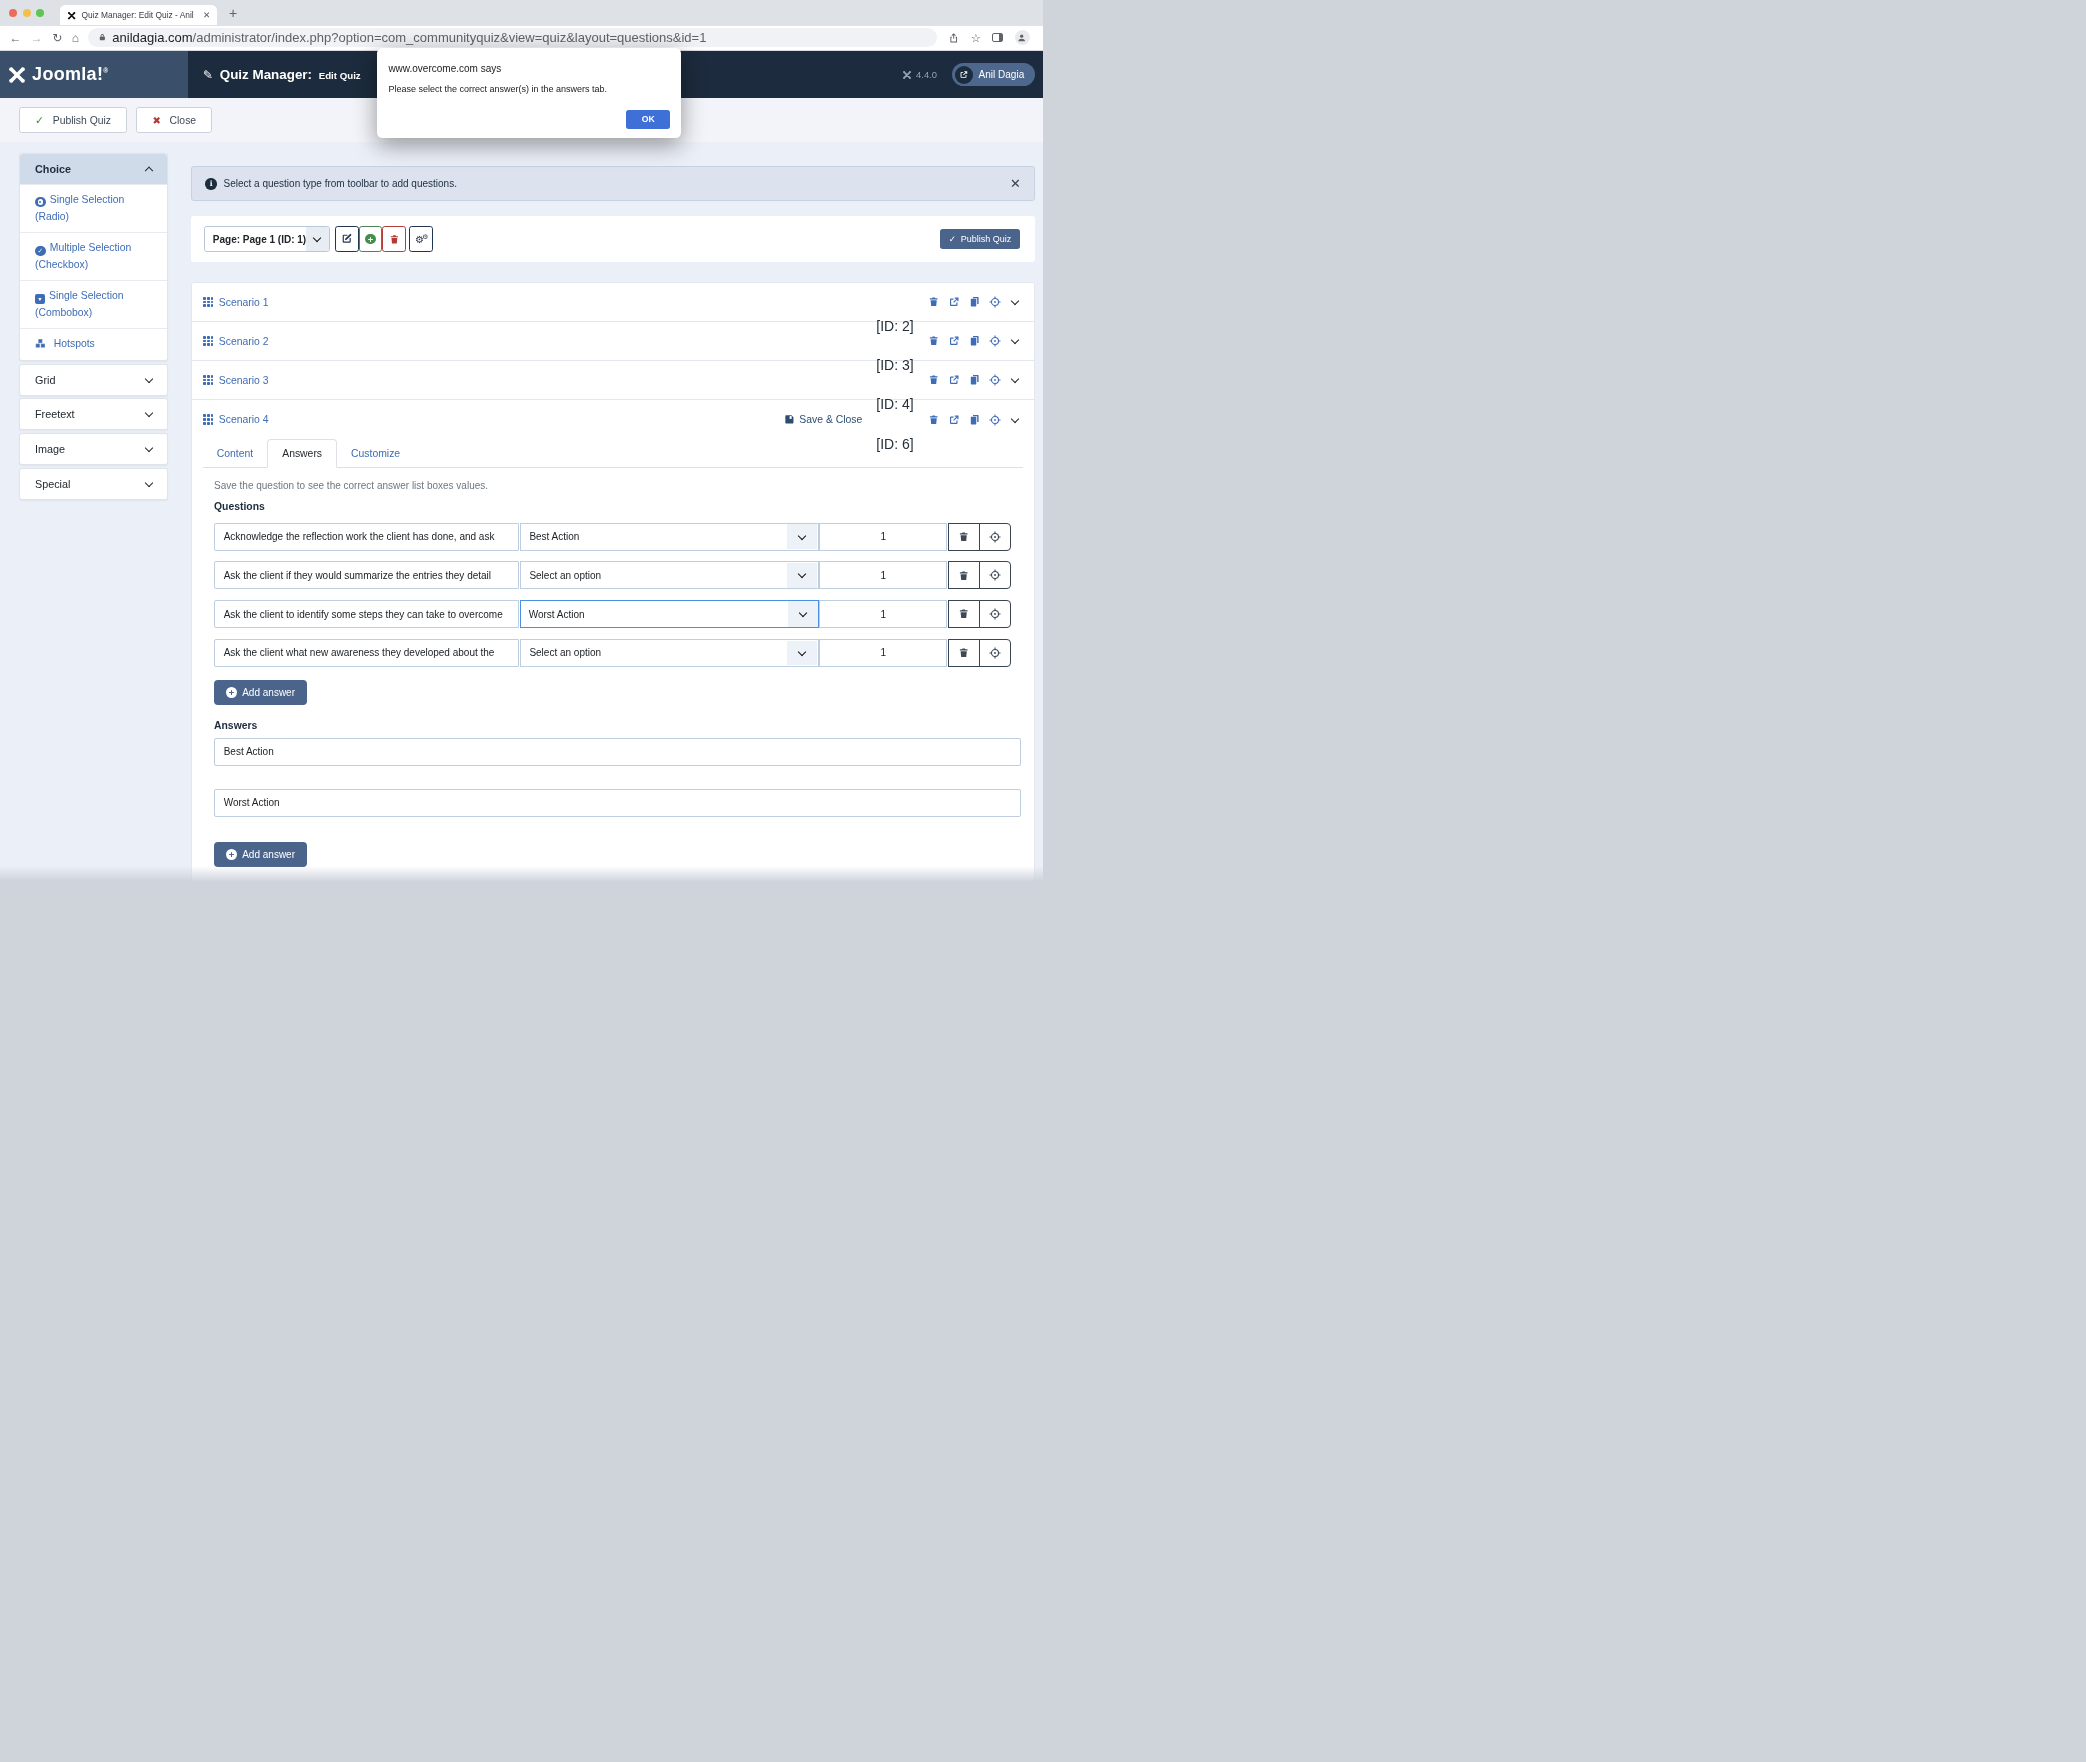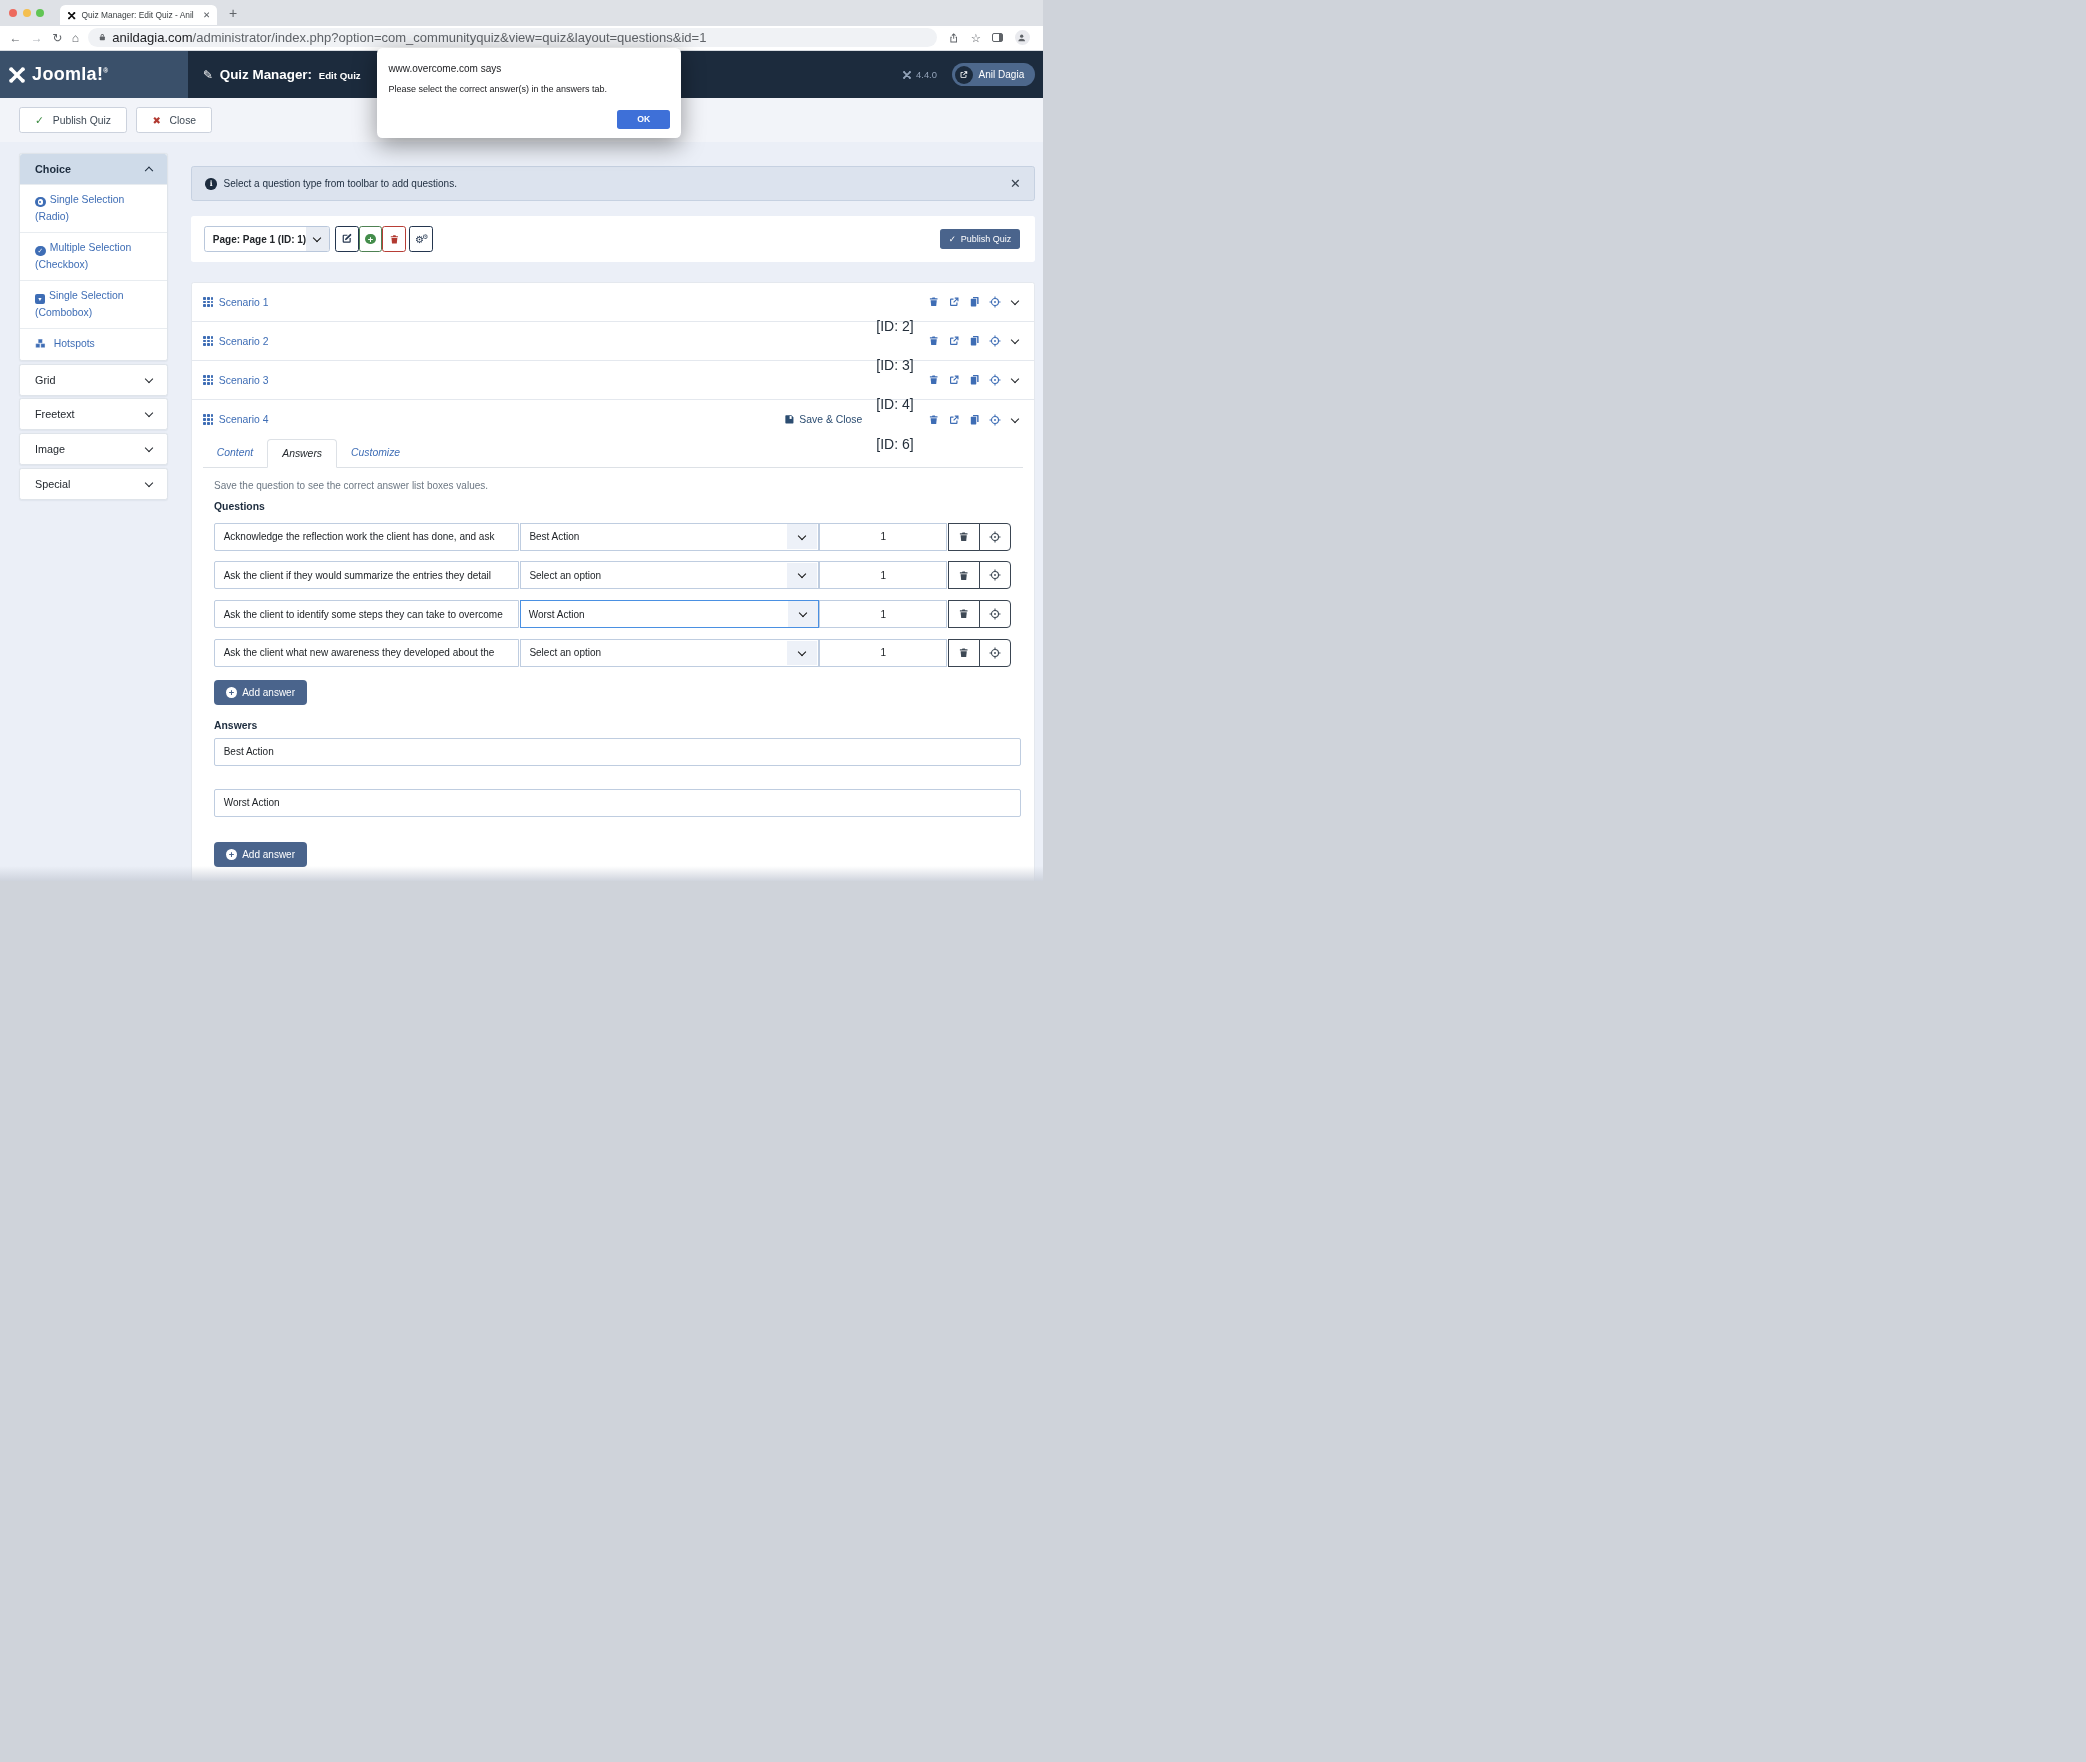--- a/index.html
+++ b/index.html
@@ -101,21 +101,21 @@
   .scen.last { border-bottom:none; }
   .gridic { display:grid; grid-template-columns:repeat(3,2.7px); grid-auto-rows:2.7px; gap:1px; margin-right:5.4px; }
   .gridic i { background:#3e6db5; border-radius:0.7px; }
   .scen .stitle { font-size:10.4px; color:#3e6db5; }
   .scen .rgt { margin-left:auto; display:flex; align-items:center; gap:8.7px; }
   .saveclose { display:inline-flex; gap:4.7px; color:#2c4d71; font-size:10.4px; margin-right:5.4px; }
   .idlbl { font-size:14px; color:#25303c; margin-right:5.4px;margin-top:48px; }
   .rowic { color:#3e6db5; display:inline-flex; }
   .scen .chev { color:#212529; margin-left:2.7px; }
 
-  .tabs { margin:0 10.8px; display:flex; border-bottom:0.7px solid #dde1e6; align-items:flex-start;font-style:italic; }
+  .tabs { margin:0 10.8px; display:flex; border-bottom:0.7px solid #dde1e6; align-items:flex-end; }
   .tabitem { padding:8px 14px; font-size:10.4px; color:#3e6db5; }
   .tabitem.active { background:#fff; border:0.7px solid #dde1e6; border-bottom:0.7px solid #fff; border-radius:4px 4px 0 0; margin-bottom:-0.7px; color:#24292e; }
   .editor { padding:0 15.5px 0 22px; }
   .helper { margin-top:11.4px; font-size:10px; color:#6d7884; }
   .h6 { margin-top:10px; font-size:10.4px; font-weight:bold; color:#1c2b3d; }
   .qrow { display:flex; margin-top:10.8px; height:28px; }
   .qtext { width:305px; border:0.7px solid #bfcde0; border-radius:2px 0 0 2px; background:#fff; font-size:10px; color:#212529; display:flex; align-items:center; padding:0 8.7px; white-space:nowrap; overflow:hidden; }
   .qsel { width:299px; margin-left:0.7px; border:0.7px solid #bfcde0; background:#fff; position:relative; font-size:10px; color:#212529; display:flex; align-items:center; padding:0 34px 0 8.7px; }
   .qsel .cap { position:absolute; right:0.7px; top:0.7px; bottom:0.7px; width:30px; background:#edf1f8; display:flex; align-items:center; justify-content:center; color:#111; }
   .qsel.focused { border:1.3px solid #4a90e2; padding-left:8px; }
@@ -126,21 +126,21 @@
   .qbtn.lastb { border-radius:0 4px 4px 0; }
   .addbtn { margin-top:12.8px; height:25.5px; background:#4a648c; border-radius:4px; color:#fff; font-size:10px; display:inline-flex; align-items:center; gap:5.4px; padding:0 12px; }
   .ansinput { margin-top:6.7px; width:807px; height:28px; border:0.7px solid #bfcde0; border-radius:2px; background:#fff; font-size:10px; color:#212529; display:flex; align-items:center; padding:0 8.7px; }
   .ansinput.second { margin-top:23px; }
   .addbtn.bottom { margin-top:25px; }
 
   
   .dialog { position:absolute; left:377px; top:48px; width:304px; height:90px; background:#fff; border-radius:5.4px; box-shadow:0 6.7px 23px rgba(0,0,0,.4); z-index:50; padding:15px 10.8px 9.4px 11.4px; }
   .dialog .dtitle { font-size:10px; color:#202124; }
   .dialog .dmsg { margin-top:10px; font-size:9px; color:#202124; }
-  .dialog .okbtn { position:absolute; right:10.8px; bottom:9.4px; width:53px; height:19px; background:#3e70d8; border-radius:2.7px; color:#fff; font-size:8.7px; font-weight:bold; display:flex; align-items:center; justify-content:center; }
+  .dialog .okbtn { position:absolute; right:10.8px; bottom:9.4px; width:44px; height:19px; background:#3e70d8; border-radius:2.7px; color:#fff; font-size:8.7px; font-weight:bold; display:flex; align-items:center; justify-content:center; }
 
   .bottomfade { position:absolute; left:0; bottom:0; width:1043px; height:15px; z-index:40;
                 background:linear-gradient(rgba(210,215,224,0), rgba(203,208,218,.9)); }
   svg.ic { display:block; }
 </style>
 </head>
 <body>
 
 <svg width="0" height="0" style="position:absolute">
   <defs>

